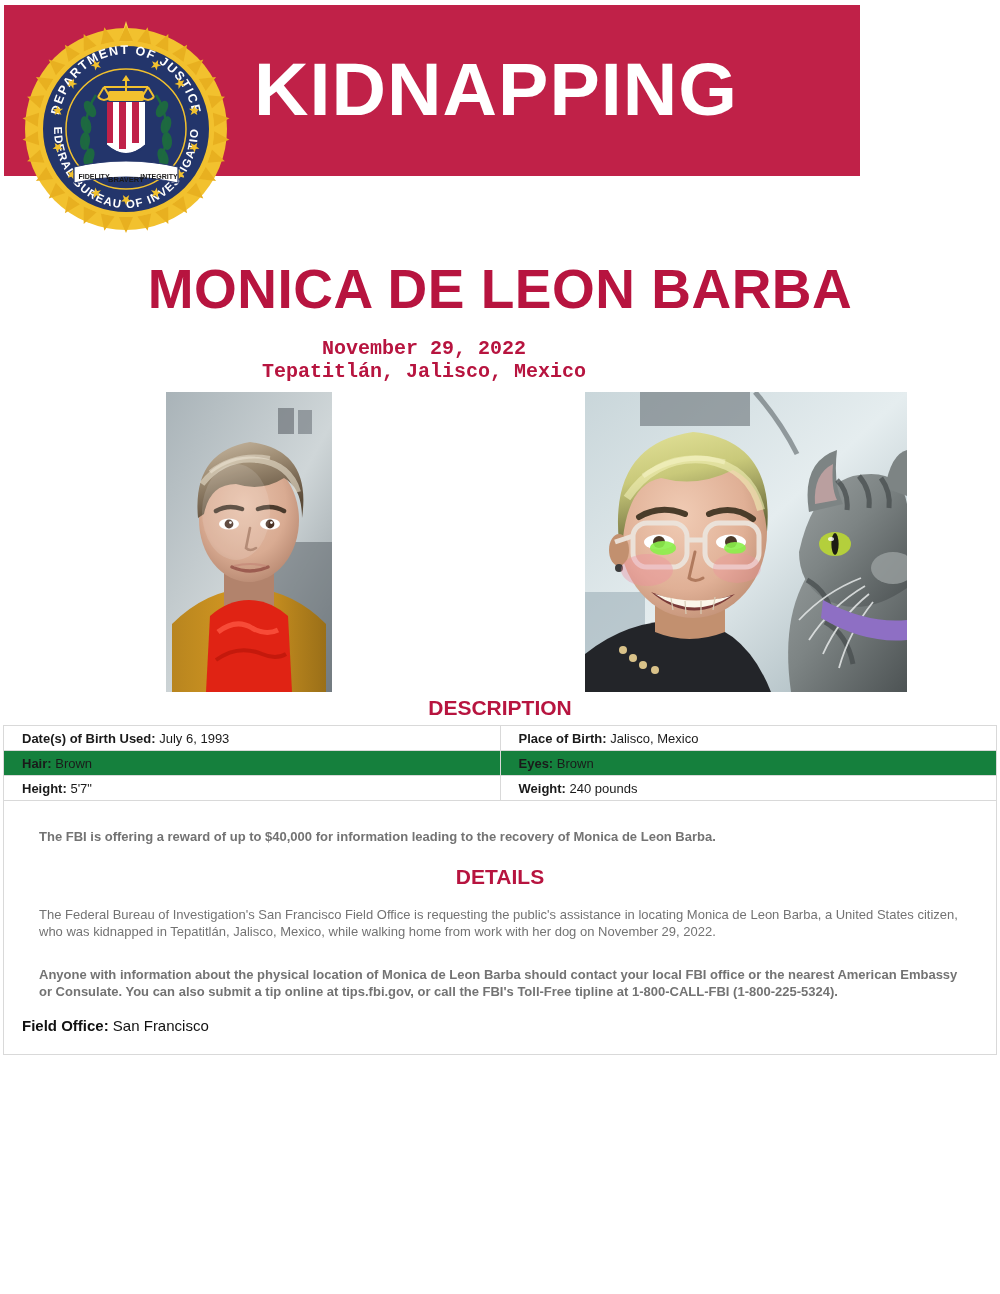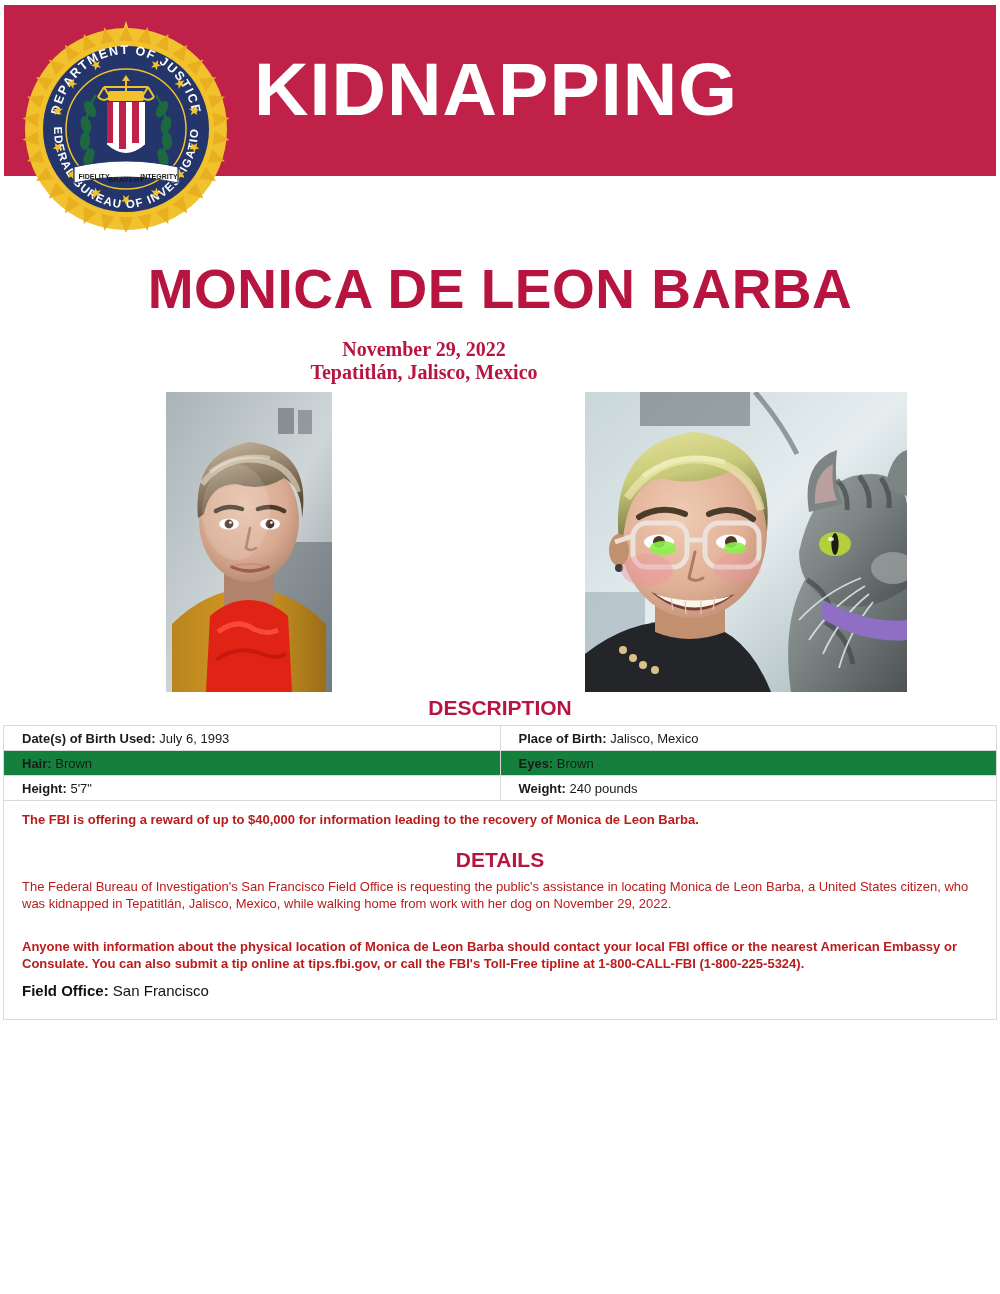--- a/index.html
+++ b/index.html
@@ -21,21 +21,21 @@
     position: relative;
     background: #ffffff;
     box-sizing: border-box;
   }
 
   
   .header-band {
     position: absolute;
     left: 4px;
     top: 5px;
-    width: 992px;
+    width: 856px;
     height: 171px;
     background: #c02148;
   }
   .header-title {
     position: absolute;
     left: 250px;
     top: 48px;
     font-size: 74px;
     line-height: 74px;
     font-weight: bold;
@@ -69,21 +69,21 @@
     font-size: 55px;
     line-height: 60px;
     color: #b7143f;
     letter-spacing: 0.5px;
   }
   .subject-date, .subject-place {
     position: absolute;
     left: 0;
     width: 848px;
     text-align: center;
-    font-family: Liberation Serif, serif;
+    font-family: Liberation Mono, monospace;
     font-weight: bold;
     font-size: 20px;
     line-height: 22px;
     color: #b7143f;
   }
   .subject-date { top: 338px; }
   .subject-place { top: 361px; }
 
   
   .photo-row {
@@ -149,23 +149,23 @@
     border-top: none;
     background: #ffffff;
     padding: 10px 18px 20px 18px;
     box-sizing: border-box;
   }
   .reward-heading { margin: 4px 0 6px 0; }
   .details-heading { margin: 20px 0 6px 0; }
   .body-text {
     font-size: 13px;
     line-height: 17px;
-    color: #b91c1c;
+    color: #737373;
     font-family: "Liberation Sans", sans-serif;
-    margin: 0;
+    margin: 17px;
   }
   .body-text.bold { font-weight: bold; }
   .para-gap { margin-top: 26px; }
   .field-office {
     font-size: 15px;
     line-height: 17px;
     margin-top: 10px;
     color: #111111;
   }
   .field-office .fo-label { font-weight: bold; }

